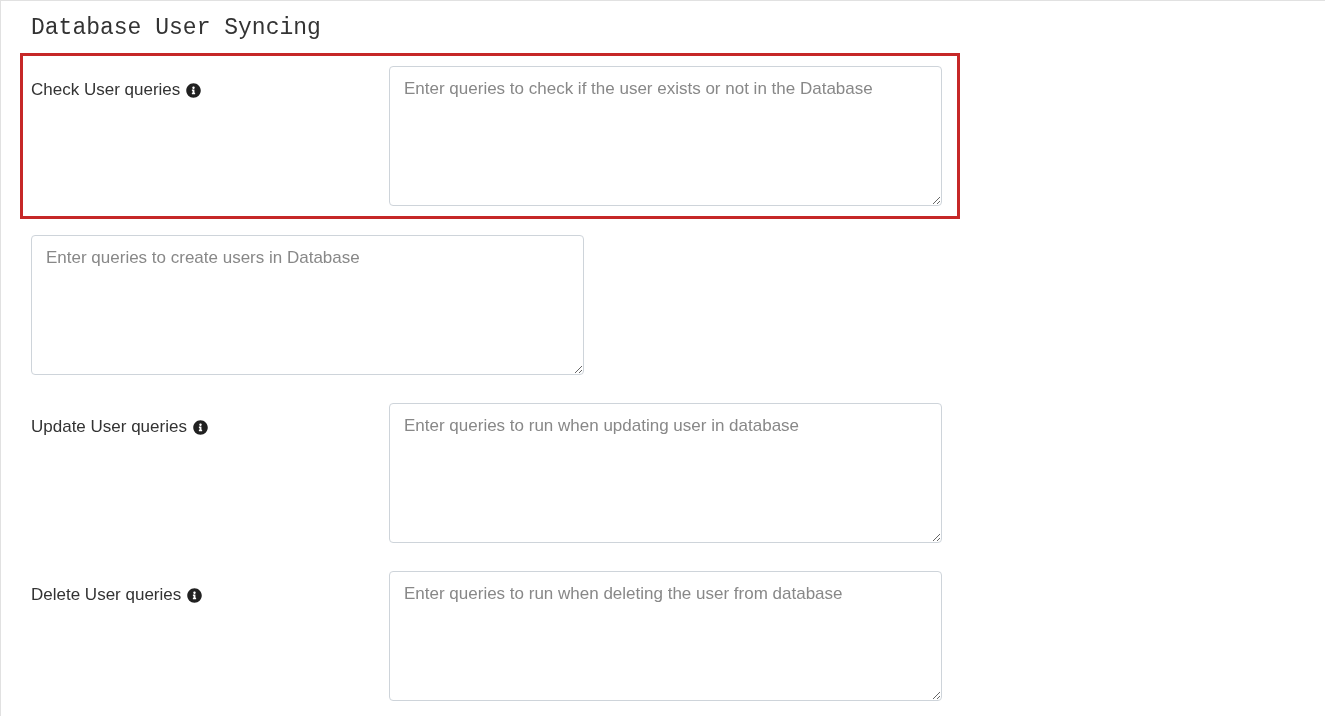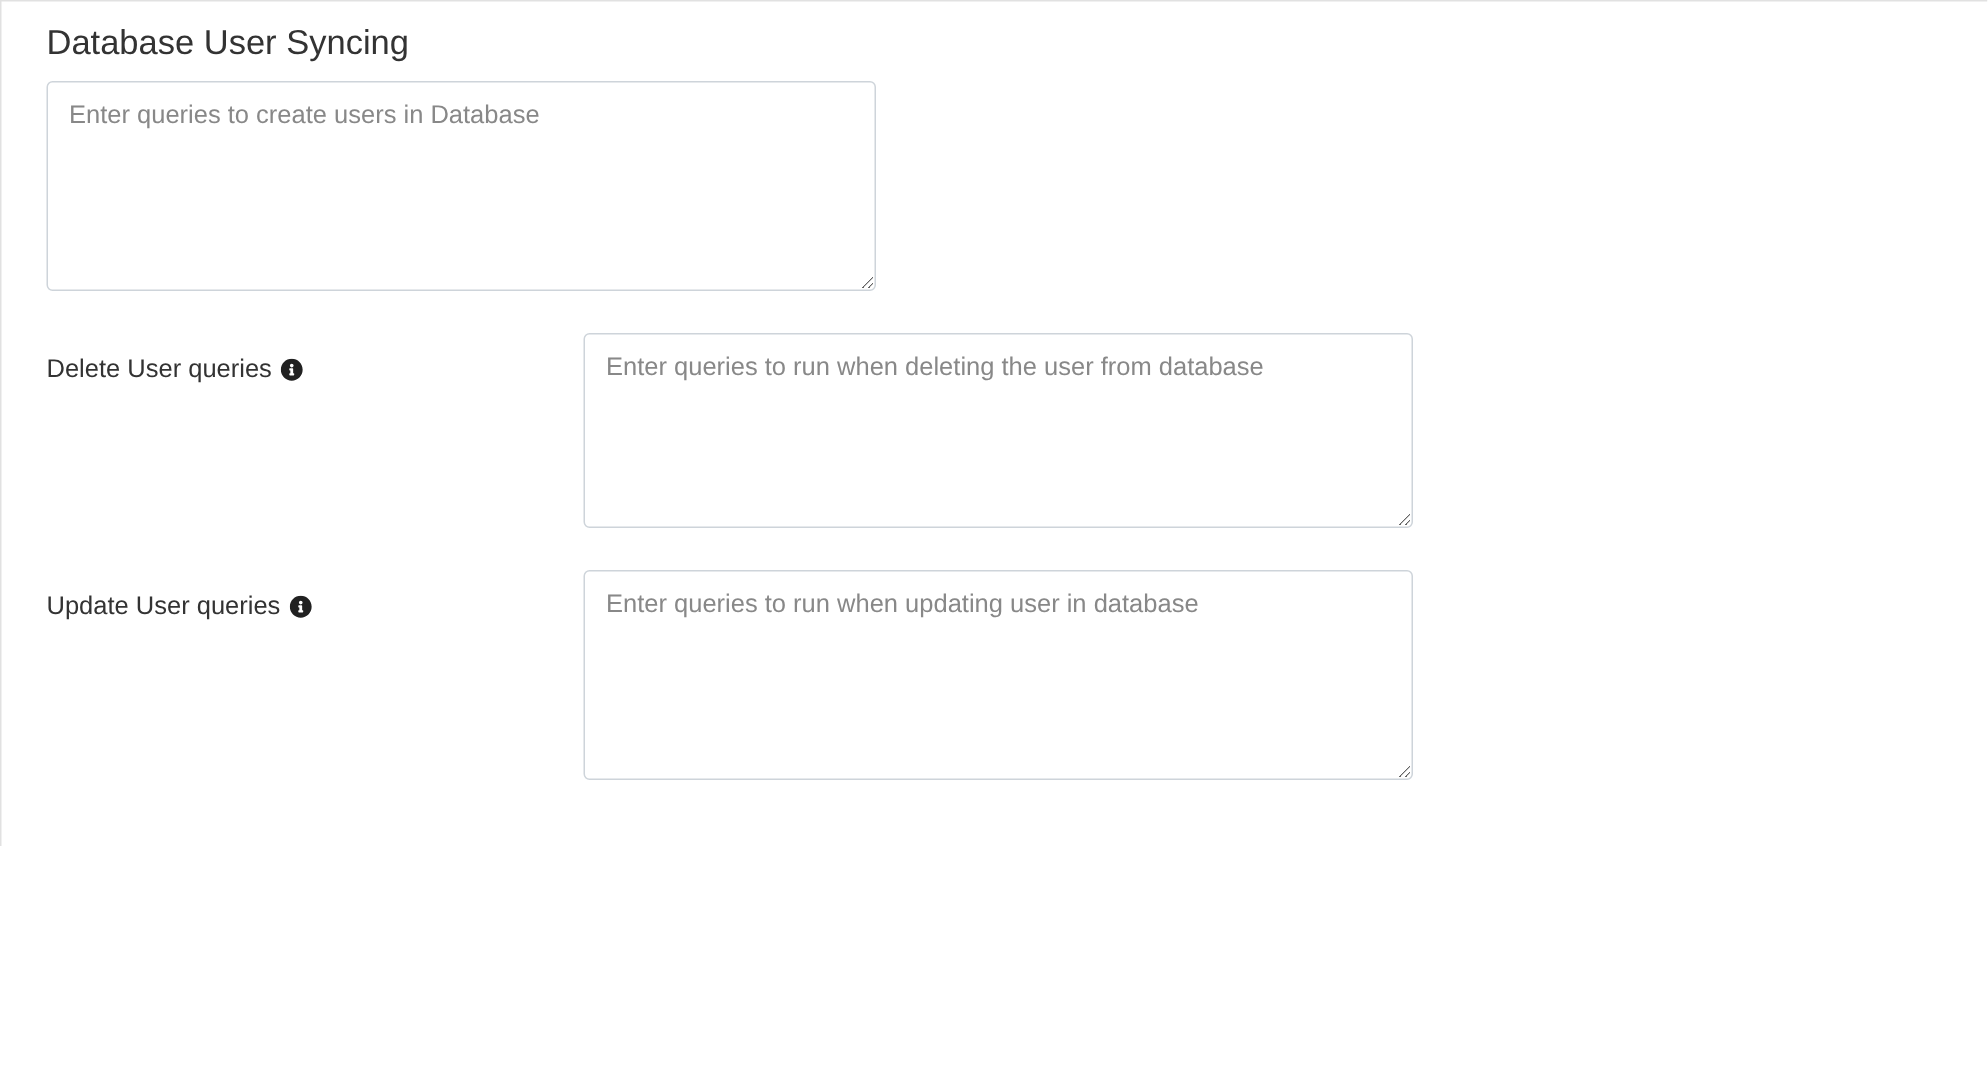--- a/index.html
+++ b/index.html
@@ -17,20 +17,21 @@
       border-top: 1px solid #e1e1e1;
       border-left: 1px solid #e1e1e1;
       padding: 14px 16px 16px 30px;
       max-width: 1325px;
     }
     .section-title {
       font-size: 23px;
       font-weight: 400;
       color: #333333;
       margin-bottom: 12px;
+      font-family: Liberation Mono, monospace;
     }
     .form-row {
       display: flex;
       align-items: flex-start;
       margin-bottom: 28px;
       position: relative;
     }
     .form-row.highlighted {
       border: 3px solid #c62828;
       padding: 10px 8px 10px 8px;
@@ -81,41 +82,52 @@
     .form-textarea.short {
       min-height: 130px;
     }
   </style>
 </head>
 <body>
 
 <div class="container">
   <h2 class="section-title">Database User Syncing</h2>
 
+  <div class="form-row highlighted">
+    <div class="form-label">
+      <span>Check User queries</span>
+      <span class="info-icon">
+        <svg viewBox="0 0 512 512" fill="#212121">
+            <path d="M256 8C119 8 8 119 8 256s111 248 248 248 248-111 248-248S393 8 256 8zm0 110c23.2 0 42 18.8 42 42s-18.8 42-42 42-42-18.8-42-42 18.8-42 42-42zm56 254c0 6.6-5.4 12-12 12h-88c-6.6 0-12-5.4-12-12v-24c0-6.6 5.4-12 12-12h12v-64h-12c-6.6 0-12-5.4-12-12v-24c0-6.6 5.4-12 12-12h64c6.6 0 12 5.4 12 12v100h12c6.6 0 12 5.4 12 12v24z"></path>
+          </svg>
+      </span>
+    </div>
+    <textarea class="form-textarea" placeholder="Enter queries to check if the user exists or not in the Database" style=""></textarea>
+  </div>
 
   <div class="form-row">
     <textarea class="form-textarea" placeholder="Enter queries to create users in Database" style=""></textarea>
+  </div>
+
+  <div class="form-row">
+    <div class="form-label">
+      <span>Update User queries</span>
+      <span class="info-icon">
+        <svg viewBox="0 0 512 512" fill="#212121">
+            <path d="M256 8C119 8 8 119 8 256s111 248 248 248 248-111 248-248S393 8 256 8zm0 110c23.2 0 42 18.8 42 42s-18.8 42-42 42-42-18.8-42-42 18.8-42 42-42zm56 254c0 6.6-5.4 12-12 12h-88c-6.6 0-12-5.4-12-12v-24c0-6.6 5.4-12 12-12h12v-64h-12c-6.6 0-12-5.4-12-12v-24c0-6.6 5.4-12 12-12h64c6.6 0 12 5.4 12 12v100h12c6.6 0 12 5.4 12 12v24z"></path>
+          </svg>
+      </span>
+    </div>
+    <textarea class="form-textarea" placeholder="Enter queries to run when updating user in database" style=""></textarea>
   </div>
 
   <div class="form-row">
     <div class="form-label">
       <span>Delete User queries</span>
       <span class="info-icon">
         <svg viewBox="0 0 512 512" fill="#212121">
             <path d="M256 8C119 8 8 119 8 256s111 248 248 248 248-111 248-248S393 8 256 8zm0 110c23.2 0 42 18.8 42 42s-18.8 42-42 42-42-18.8-42-42 18.8-42 42-42zm56 254c0 6.6-5.4 12-12 12h-88c-6.6 0-12-5.4-12-12v-24c0-6.6 5.4-12 12-12h12v-64h-12c-6.6 0-12-5.4-12-12v-24c0-6.6 5.4-12 12-12h64c6.6 0 12 5.4 12 12v100h12c6.6 0 12 5.4 12 12v24z"></path>
           </svg>
       </span>
     </div>
     <textarea class="form-textarea short" placeholder="Enter queries to run when deleting the user from database" style=""></textarea>
   </div>
-
-  <div class="form-row">
-    <div class="form-label">
-      <span>Update User queries</span>
-      <span class="info-icon">
-        <svg viewBox="0 0 512 512" fill="#212121">
-            <path d="M256 8C119 8 8 119 8 256s111 248 248 248 248-111 248-248S393 8 256 8zm0 110c23.2 0 42 18.8 42 42s-18.8 42-42 42-42-18.8-42-42 18.8-42 42-42zm56 254c0 6.6-5.4 12-12 12h-88c-6.6 0-12-5.4-12-12v-24c0-6.6 5.4-12 12-12h12v-64h-12c-6.6 0-12-5.4-12-12v-24c0-6.6 5.4-12 12-12h64c6.6 0 12 5.4 12 12v100h12c6.6 0 12 5.4 12 12v24z"></path>
-          </svg>
-      </span>
-    </div>
-    <textarea class="form-textarea" placeholder="Enter queries to run when updating user in database" style=""></textarea>
-  </div>
 </div>
 
 </body></html>

